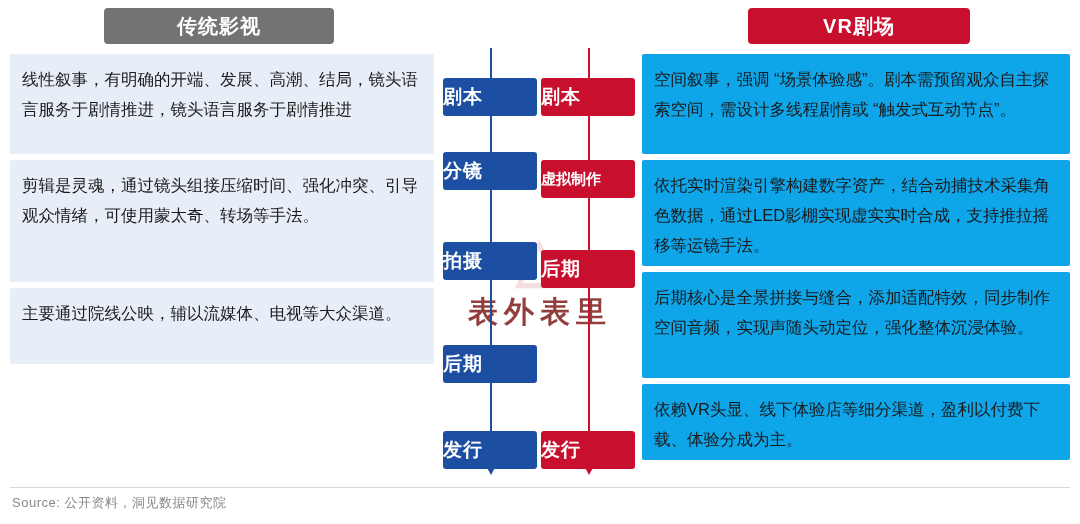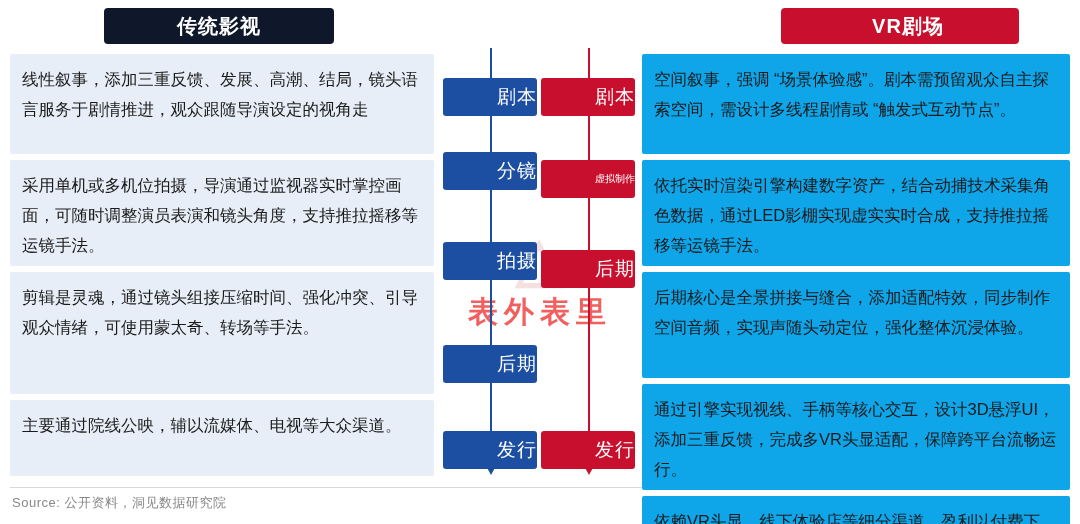--- a/index.html
+++ b/index.html
@@ -36,21 +36,21 @@
   .watermark .wm-mark {
     font-size: 60px;
     line-height: 56px;
     letter-spacing: 2px;
     font-weight: bold;
     color: #f3dadc;
   }
   .watermark .wm-text {
     font-size: 30px;
     letter-spacing: 6px;
-    color: #ef4444;
+    color: #7f1d1d;
     margin-top: 4px;
     font-weight: bold;
   }
 
   
   .header-row {
     position: absolute;
     top: 8px;
     left: 0;
     width: 1080px;
@@ -64,27 +64,26 @@
     text-align: center;
     color: #ffffff;
     font-size: 20px;
     font-weight: bold;
     border-radius: 4px;
     letter-spacing: 1px;
   }
   .pill-left {
     left: 104px;
     width: 230px;
-    background: #0f172a;
+    background: #737373;
   }
   .pill-right {
-    left: 781px;
+    left: 748px;
     width: 222px;
     background: #c8102e;
-    padding-left: 16px;
   }
 
   
   .col-left {
     position: absolute;
     left: 10px;
     top: 54px;
     width: 424px;
     z-index: 2;
   }
@@ -147,41 +146,41 @@
     border-top: 11px solid #1c4fa1;
   }
   .arrow.red {
     left: 143px;
     border-top: 11px solid #c8102e;
   }
   .stage {
     position: absolute;
     height: 38px;
     line-height: 38px;
-    text-align: right;
+    text-align: left;
     color: #fff;
     border-radius: 3px;
-    font-weight: normal;
+    font-weight: bold;
   }
   .stage-blue {
     left: 3px;
     width: 94px;
     background: #1c4fa1;
     font-size: 19px;
     letter-spacing: 1px;
   }
   .stage-red {
     left: 101px;
     width: 94px;
     background: #c8102e;
     font-size: 19px;
     letter-spacing: 1px;
   }
   .stage-red.small {
-    font-size: 10px;
+    font-size: 15px;
     letter-spacing: 0px;
   }
 
   
   .source-divider {
     position: absolute;
     left: 10px;
     top: 487px;
     width: 1060px;
     height: 1px;
@@ -205,22 +204,21 @@
     <div class="wm-mark">△</div>
     <div class="wm-text">表外表里</div>
   </div>
 
   <div class="header-row">
     <div class="pill pill-left">传统影视</div>
     <div class="pill pill-right">VR剧场</div>
   </div>
 
   <div class="col-left">
-    <div class="cell cell-left" style="height:100px">线性叙事，添加三重反馈、发展、高潮、结局，镜头语言服务于剧情推进，观众跟随导演设定的视角走</div>
-    <div class="cell cell-left" style="height:106px">采用单机或多机位拍摄，导演通过监视器实时掌控画面，可随时调整演员表演和镜头角度，支持推拉摇移等运镜手法。</div>
+    <div class="cell cell-left" style="height:100px">线性叙事，有明确的开端、发展、高潮、结局，镜头语言服务于剧情推进，镜头语言服务于剧情推进</div>
     <div class="cell cell-left" style="height:122px">剪辑是灵魂，通过镜头组接压缩时间、强化冲突、引导观众情绪，可使用蒙太奇、转场等手法。</div>
     <div class="cell cell-left" style="height:76px">主要通过院线公映，辅以流媒体、电视等大众渠道。</div>
   </div>
 
   <div class="center">
     <div class="axis-line blue"></div>
     <div class="axis-line red"></div>
     <div class="arrow blue"></div>
     <div class="arrow red"></div>
 
@@ -236,20 +234,19 @@
     <div class="stage stage-blue" style="top:297px">后期</div>
 
     <div class="stage stage-blue" style="top:383px">发行</div>
     <div class="stage stage-red" style="top:383px">发行</div>
   </div>
 
   <div class="col-right">
     <div class="cell cell-right" style="height:100px">空间叙事，强调 “场景体验感”。剧本需预留观众自主探索空间，需设计多线程剧情或 “触发式互动节点”。</div>
     <div class="cell cell-right" style="height:106px">依托实时渲染引擎构建数字资产，结合动捕技术采集角色数据，通过LED影棚实现虚实实时合成，支持推拉摇移等运镜手法。</div>
     <div class="cell cell-right" style="height:106px">后期核心是全景拼接与缝合，添加适配特效，同步制作空间音频，实现声随头动定位，强化整体沉浸体验。</div>
-    <div class="cell cell-right" style="height:106px">通过引擎实现视线、手柄等核心交互，设计3D悬浮UI，添加三重反馈，完成多VR头显适配，保障跨平台流畅运行。</div>
     <div class="cell cell-right" style="height:76px">依赖VR头显、线下体验店等细分渠道，盈利以付费下载、体验分成为主。</div>
   </div>
 
   <div class="source-divider"></div>
   <div class="source">Source:  公开资料，洞见数据研究院</div>
 
 </div>
 
 </body></html>

